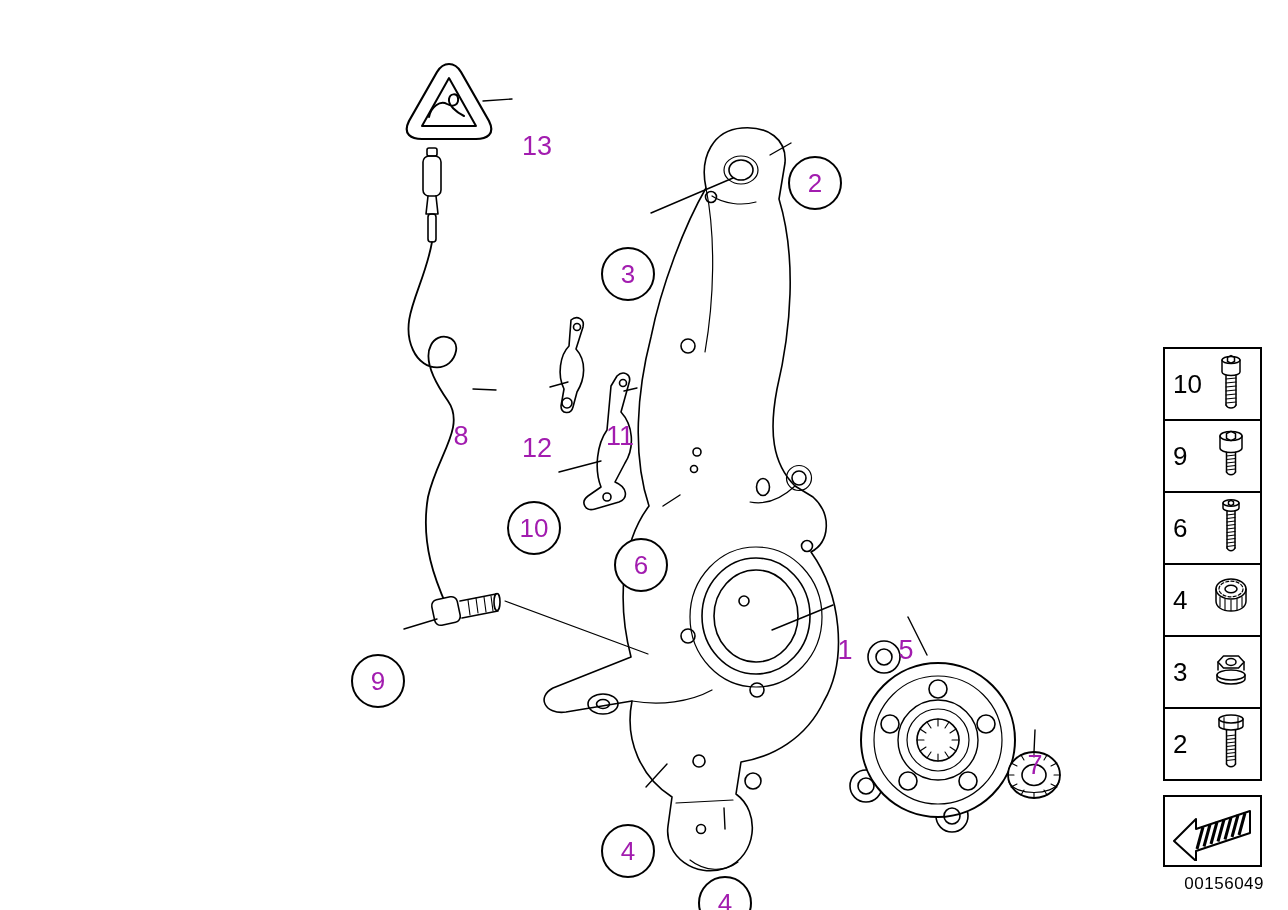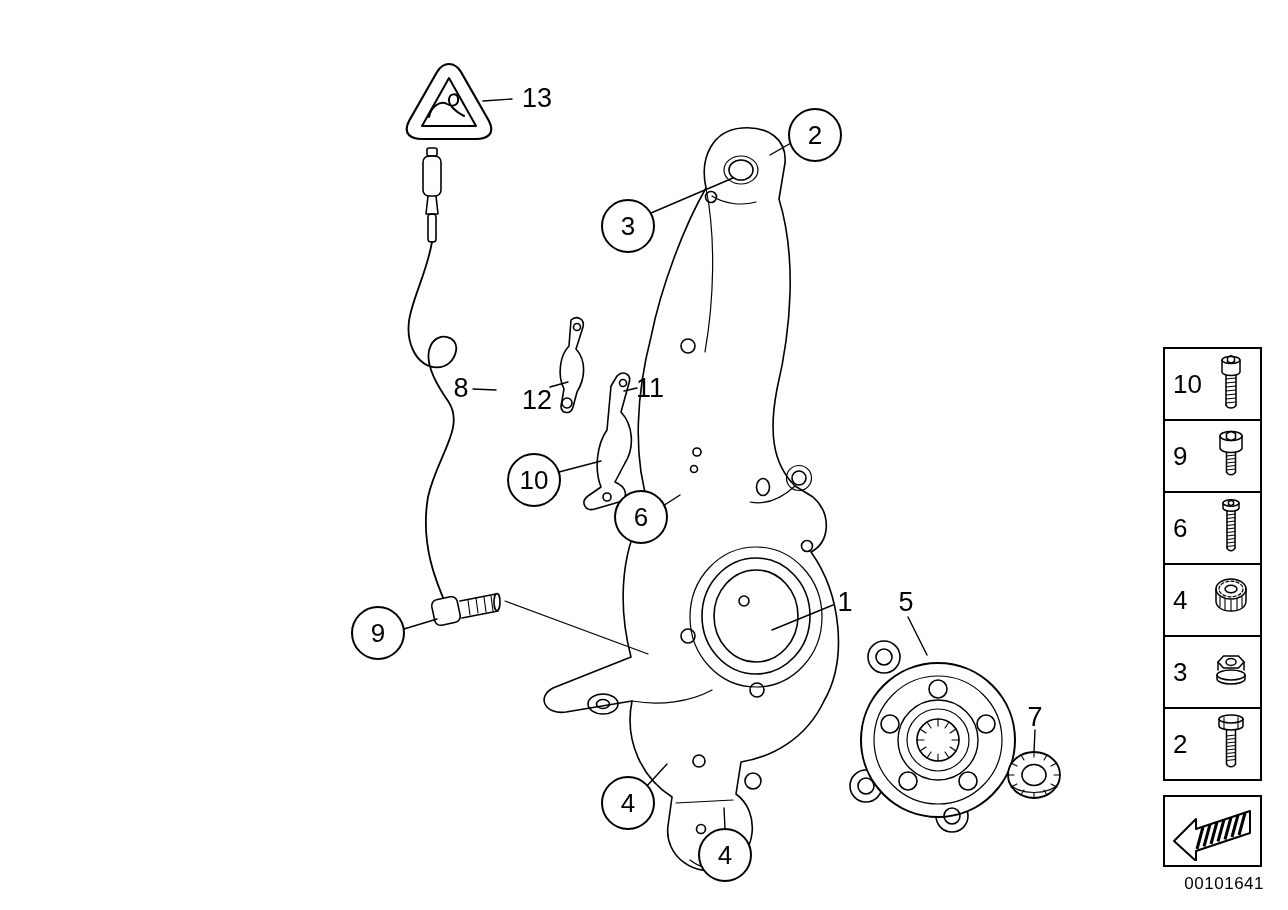--- a/index.html
+++ b/index.html
@@ -3,22 +3,22 @@
 <meta charset="utf-8">
 <style>
   html,body{margin:0;padding:0;background:#fff;}
   .stage{
     position:relative;width:1288px;height:910px;background:#ffffff;overflow:hidden;
     font-family:"Liberation Sans",sans-serif;color:#000;
   }
   .artwork{position:absolute;left:0;top:0;}
   .callout{
     position:absolute;transform:translate(-50%,-50%);
-    font-size:27px;line-height:1;color:#000000;background:transparent;
-    cursor:pointer;user-select:none;
+    font-size:27px;line-height:1;color:#a21caf;background:transparent;
+    cursor:pointer;user-select:none;margin-top:48px;
   }
   .callout.circled{
     width:50px;height:50px;border:2.5px solid #000;border-radius:50%;
     display:flex;align-items:center;justify-content:center;background:#fff;
     font-size:26px;
   }
   .legend{position:absolute;left:1163px;top:347px;width:99px;}
   .legend-row{
     box-sizing:border-box;height:74px;border:2px solid #000;background:#fff;
     display:flex;align-items:center;padding:2px 4px 2px 8px;cursor:pointer;
@@ -164,21 +164,21 @@
       <line x1="646" y1="787" x2="667" y2="764"></line>
       <line x1="725" y1="829" x2="724" y2="808"></line>
     </g>
   </svg>
 
   <div class="callout" style="left:537px;top:98px">13</div>
   <div class="callout circled" style="left:815px;top:135px">2</div>
   <div class="callout circled" style="left:628px;top:226px">3</div>
   <div class="callout" style="left:461px;top:388px">8</div>
   <div class="callout" style="left:537px;top:400px">12</div>
-  <div class="callout" style="left:650px;top:388px">11</div>
+  <div class="callout" style="left:620px;top:388px">11</div>
   <div class="callout circled" style="left:534px;top:480px">10</div>
   <div class="callout circled" style="left:641px;top:517px">6</div>
   <div class="callout" style="left:845px;top:602px">1</div>
   <div class="callout" style="left:906px;top:602px">5</div>
   <div class="callout circled" style="left:378px;top:633px">9</div>
   <div class="callout" style="left:1035px;top:717px">7</div>
   <div class="callout circled" style="left:628px;top:803px">4</div>
   <div class="callout circled" style="left:725px;top:855px">4</div>
 
   <aside class="legend">
@@ -268,15 +268,15 @@
     <div class="arrow-box">
       <span class="legend-icon">
         <svg width="86" height="60" viewBox="0 0 86 60" fill="none" stroke="#000" stroke-width="2" stroke-linejoin="round">
           <polygon points="4,40 26,18 26,28 80,10 80,32 26,50 26,60" fill="#fff"></polygon>
           <path stroke-width="3" d="M33,26 L27,48 M40,23.5 L34,45.5 M47,21 L41,43 M54,18.5 L48,40.5 M61,16.5 L55,38.5 M68,14 L62,36 M75,12 L69,34"></path>
         </svg>
       </span>
     </div>
   </aside>
 
-  <div class="image-number">00101641</div>
+  <div class="image-number">00156049</div>
 
 </div>
 
 </body></html>

